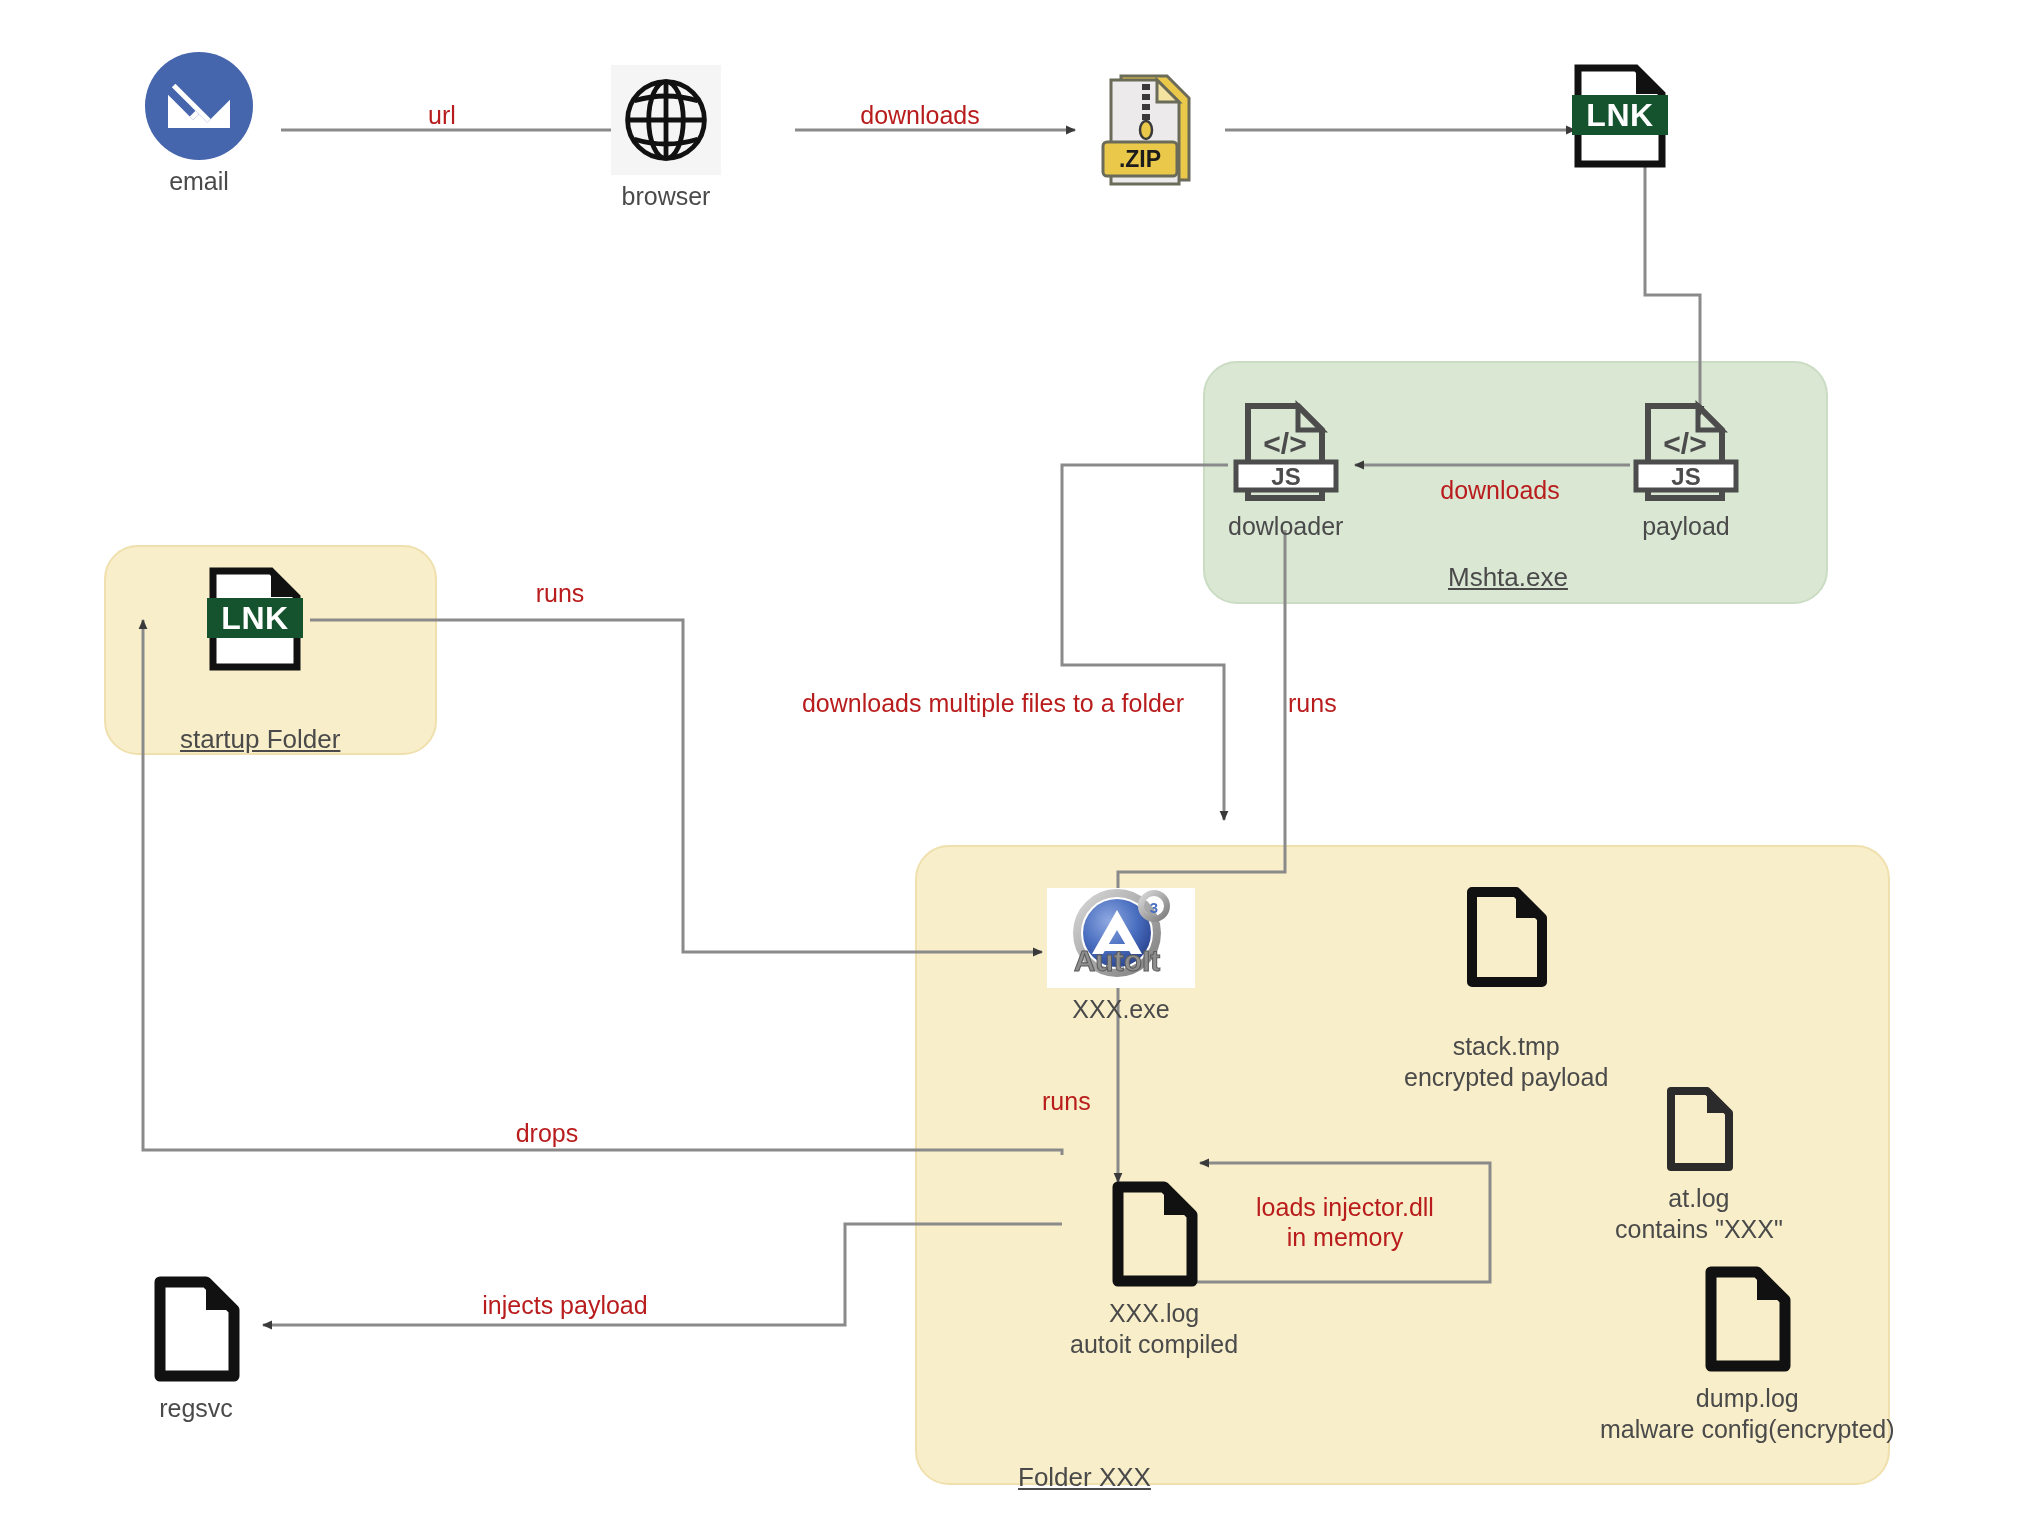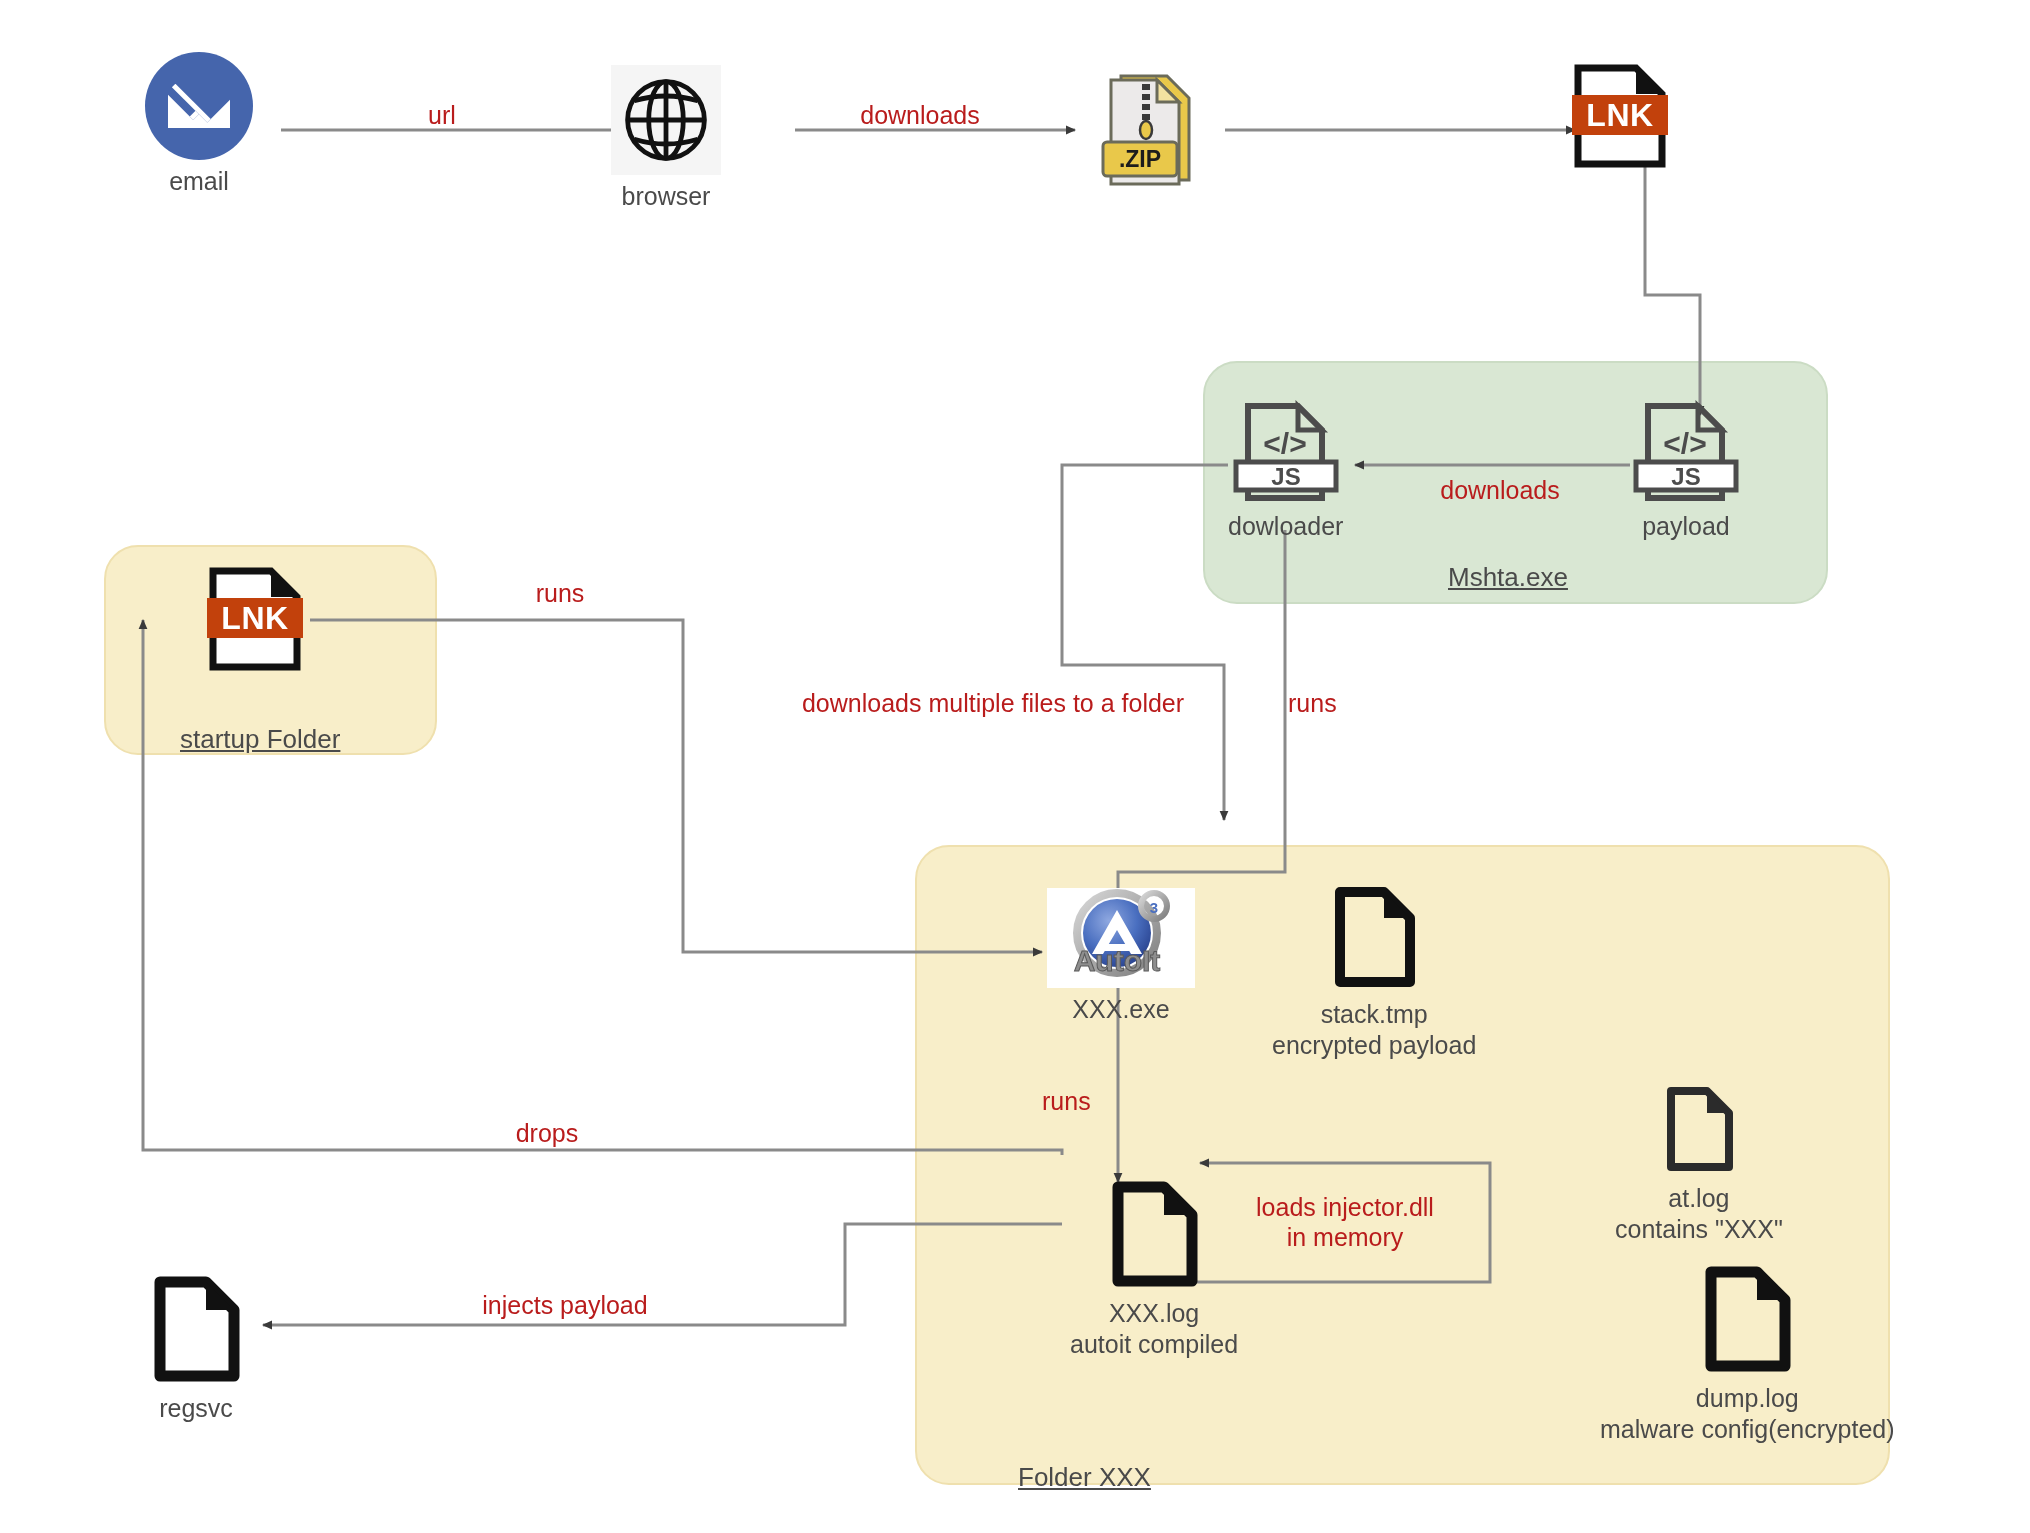--- a/index.html
+++ b/index.html
@@ -28,21 +28,21 @@
             background:#4565ac;transform:rotate(45deg);border-right:5px solid #ffffff;}
   .ic-email .env:after{content:"";position:absolute;right:-4px;top:-26px;width:50px;height:50px;
             background:#4565ac;transform:rotate(45deg);border-bottom:5px solid #ffffff;}
 
   
   .ic-zip{position:relative;width:100px;height:104px;}
 
   
   .ic-autoit{width:130px;height:92px;background:#ffffff;position:relative;}
 
-  .lnk-band{position:absolute;background:#c2410c;color:#fff;font-weight:bold;
+  .lnk-band{position:absolute;background:#14532d;color:#fff;font-weight:bold;
             display:flex;align-items:center;justify-content:center;letter-spacing:0.5px;}
 </style>
 </head>
 <body>
 
 <div id="canvas">
 
   <div class="group-box group-green" style="left:1203px;top:361px;width:625px;height:243px;"></div>
   <div class="group-label" style="left:1448px;top:562px;">Mshta.exe</div>
 
@@ -204,21 +204,21 @@
         <circle cx="107" cy="18" r="13" fill="none" stroke="url(#ring)" stroke-width="6"></circle>
         <text x="107" y="25" font-size="15" font-weight="bold" fill="#4a6fc0" font-family="Liberation Sans, sans-serif" text-anchor="middle">3</text>
         <path d="M70,22 L95,66 L84,66 L70,42 L56,66 L45,66 z" fill="#ffffff"></path>
         <rect x="56" y="56" width="28" height="7" fill="#ffffff"></rect>
         <text x="70" y="83" font-size="30" font-weight="bold" fill="#8e8e8e" font-family="Liberation Sans, sans-serif" text-anchor="middle" stroke="#5a5a5a" stroke-width="1">AutoIt</text>
       </svg>
     </div>
     <div class="node-label">XXX.exe</div>
   </div>
 
-  <div class="node" style="left:1272px;top:885px;">
+  <div class="node" style="left:1404px;top:885px;gap:32px;">
     <div>
       <svg width="88" height="104" viewBox="0 0 88 104">
         <path d="M10,7 h44 l26,26 v64 h-70 z" fill="none" stroke="#111" stroke-width="10" stroke-linejoin="round"></path>
         <path d="M54,7 l26,26 h-26 z" fill="#111"></path>
       </svg>
     </div>
     <div class="node-label">stack.tmp
 encrypted payload</div>
   </div>
 

